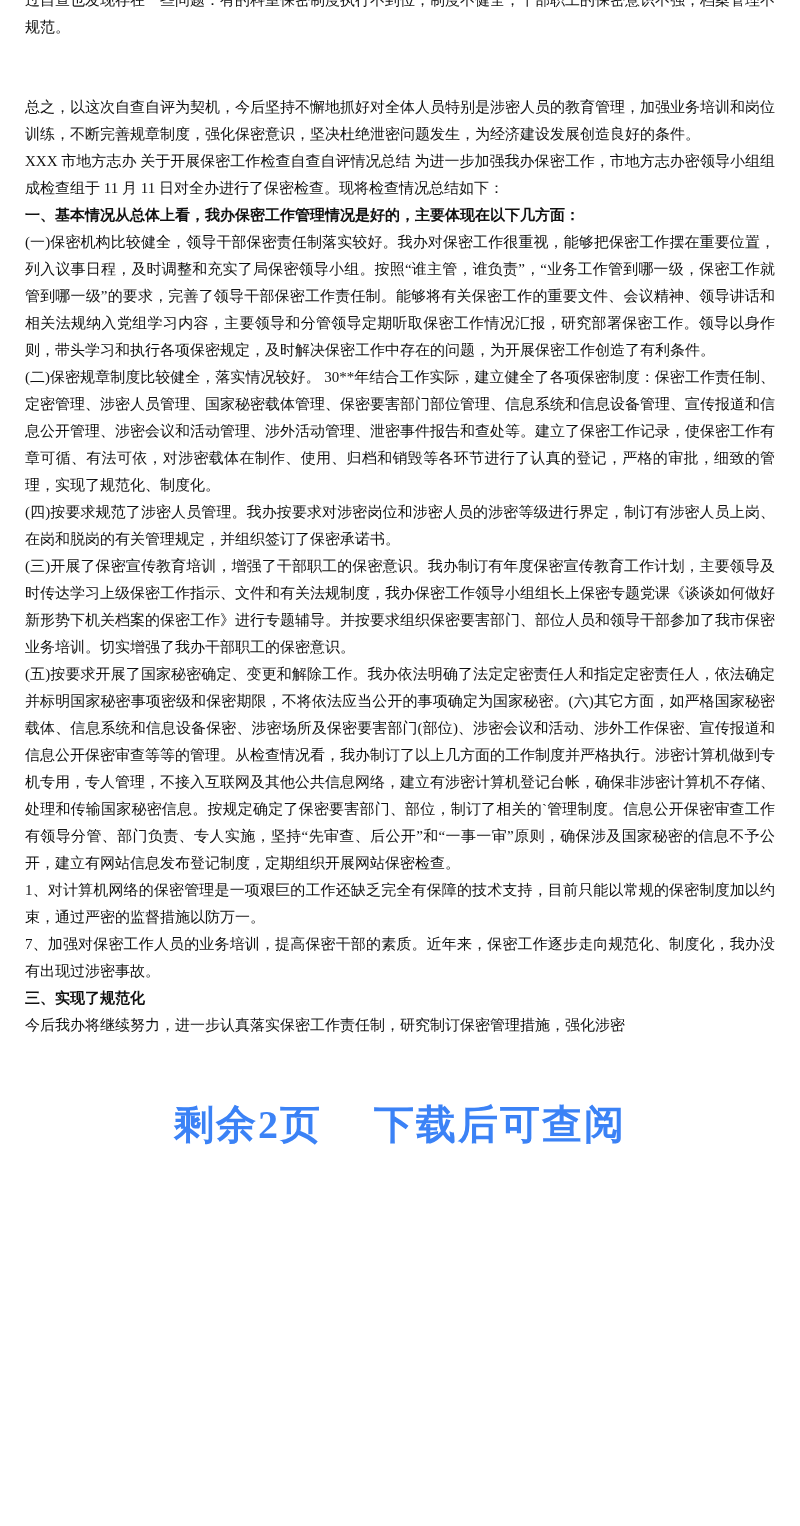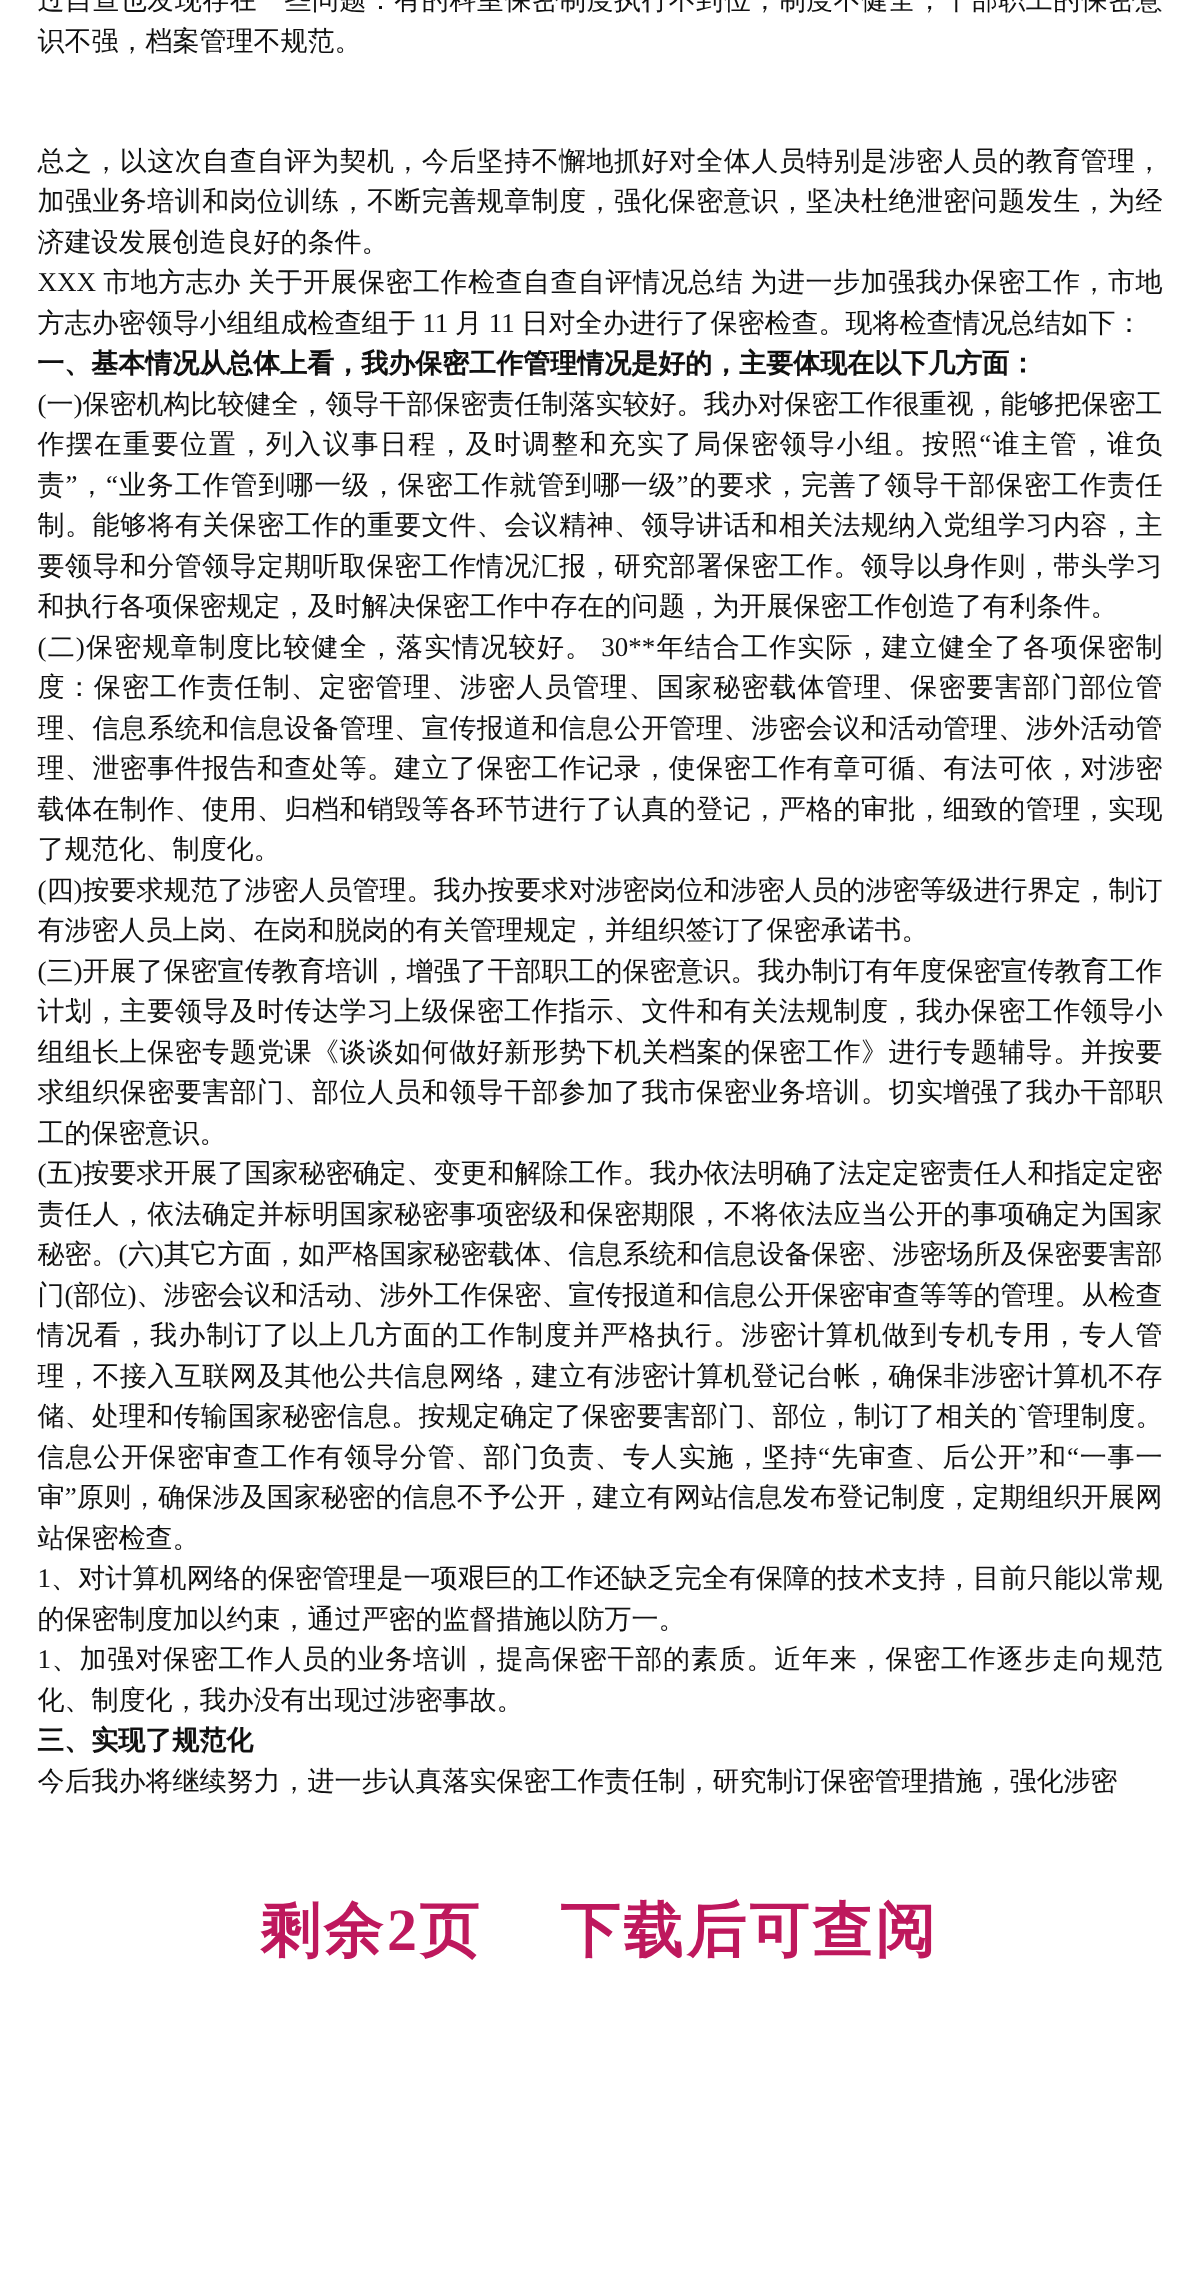--- a/index.html
+++ b/index.html
@@ -12,21 +12,21 @@
     width: 800px;
     height: 1526px;
     margin: 0 auto;
     background: #ffffff;
     overflow: hidden;
     font-family: "Liberation Serif", "DejaVu Serif", serif;
     color: #111111;
   }
   .content {
     padding: 0 25px;
-    font-size: 18px;
+    font-size: 15px;
     line-height: 27px;
     text-align: justify;
     word-break: break-all;
   }
   .para {
     margin: 0;
   }
   .para.bold {
     font-weight: bold;
   }
@@ -73,25 +73,25 @@
     <div>
         <p class="para">总之，以这次自查自评为契机，今后坚持不懈地抓好对全体人员特别是涉密人员的教育管理，加强业务培训和岗位训练，不断完善规章制度，强化保密意识，坚决杜绝泄密问题发生，为经济建设发展创造良好的条件。</p>
         <p class="para">XXX 市地方志办 关于开展保密工作检查自查自评情况总结 为进一步加强我办保密工作，市地方志办密领导小组组成检查组于 11 月 11 日对全办进行了保密检查。现将检查情况总结如下：</p>
         <p class="para bold">一、基本情况从总体上看，我办保密工作管理情况是好的，主要体现在以下几方面：</p>
         <p class="para">(一)保密机构比较健全，领导干部保密责任制落实较好。我办对保密工作很重视，能够把保密工作摆在重要位置，列入议事日程，及时调整和充实了局保密领导小组。按照“谁主管，谁负责”，“业务工作管到哪一级，保密工作就管到哪一级”的要求，完善了领导干部保密工作责任制。能够将有关保密工作的重要文件、会议精神、领导讲话和相关法规纳入党组学习内容，主要领导和分管领导定期听取保密工作情况汇报，研究部署保密工作。领导以身作则，带头学习和执行各项保密规定，及时解决保密工作中存在的问题，为开展保密工作创造了有利条件。</p>
         <p class="para">(二)保密规章制度比较健全，落实情况较好。 30**年结合工作实际，建立健全了各项保密制度：保密工作责任制、定密管理、涉密人员管理、国家秘密载体管理、保密要害部门部位管理、信息系统和信息设备管理、宣传报道和信息公开管理、涉密会议和活动管理、涉外活动管理、泄密事件报告和查处等。建立了保密工作记录，使保密工作有章可循、有法可依，对涉密载体在制作、使用、归档和销毁等各环节进行了认真的登记，严格的审批，细致的管理，实现了规范化、制度化。</p>
         <p class="para">(四)按要求规范了涉密人员管理。我办按要求对涉密岗位和涉密人员的涉密等级进行界定，制订有涉密人员上岗、在岗和脱岗的有关管理规定，并组织签订了保密承诺书。</p>
         <p class="para">(三)开展了保密宣传教育培训，增强了干部职工的保密意识。我办制订有年度保密宣传教育工作计划，主要领导及时传达学习上级保密工作指示、文件和有关法规制度，我办保密工作领导小组组长上保密专题党课《谈谈如何做好新形势下机关档案的保密工作》进行专题辅导。并按要求组织保密要害部门、部位人员和领导干部参加了我市保密业务培训。切实增强了我办干部职工的保密意识。</p>
         <p class="para">(五)按要求开展了国家秘密确定、变更和解除工作。我办依法明确了法定定密责任人和指定定密责任人，依法确定并标明国家秘密事项密级和保密期限，不将依法应当公开的事项确定为国家秘密。(六)其它方面，如严格国家秘密载体、信息系统和信息设备保密、涉密场所及保密要害部门(部位)、涉密会议和活动、涉外工作保密、宣传报道和信息公开保密审查等等的管理。从检查情况看，我办制订了以上几方面的工作制度并严格执行。涉密计算机做到专机专用，专人管理，不接入互联网及其他公共信息网络，建立有涉密计算机登记台帐，确保非涉密计算机不存储、处理和传输国家秘密信息。按规定确定了保密要害部门、部位，制订了相关的`管理制度。信息公开保密审查工作有领导分管、部门负责、专人实施，坚持“先审查、后公开”和“一事一审”原则，确保涉及国家秘密的信息不予公开，建立有网站信息发布登记制度，定期组织开展网站保密检查。</p>
         <p class="para">1、对计算机网络的保密管理是一项艰巨的工作还缺乏完全有保障的技术支持，目前只能以常规的保密制度加以约束，通过严密的监督措施以防万一。</p>
-        <p class="para">1、加强对保密工作人员的业务培训，提高保密干部的素质。近年来，保密工作逐步走向规范化、制度化，我办没有出现过涉密事故。</p>
+        <p class="para">7、加强对保密工作人员的业务培训，提高保密干部的素质。近年来，保密工作逐步走向规范化、制度化，我办没有出现过涉密事故。</p>
         <p class="para bold">三、实现了规范化</p>
         <p class="para">今后我办将继续努力，进一步认真落实保密工作责任制，研究制订保密管理措施，强化涉密</p>
       </div>
 
   </div>
 
-  <div class="footer-banner" style="color: #be185d;">
+  <div class="footer-banner" style="color: #3b82f6;">
     <span>剩余2页</span>
     <span>下载后可查阅</span>
   </div>
 
 </div>
 
 </body></html>

